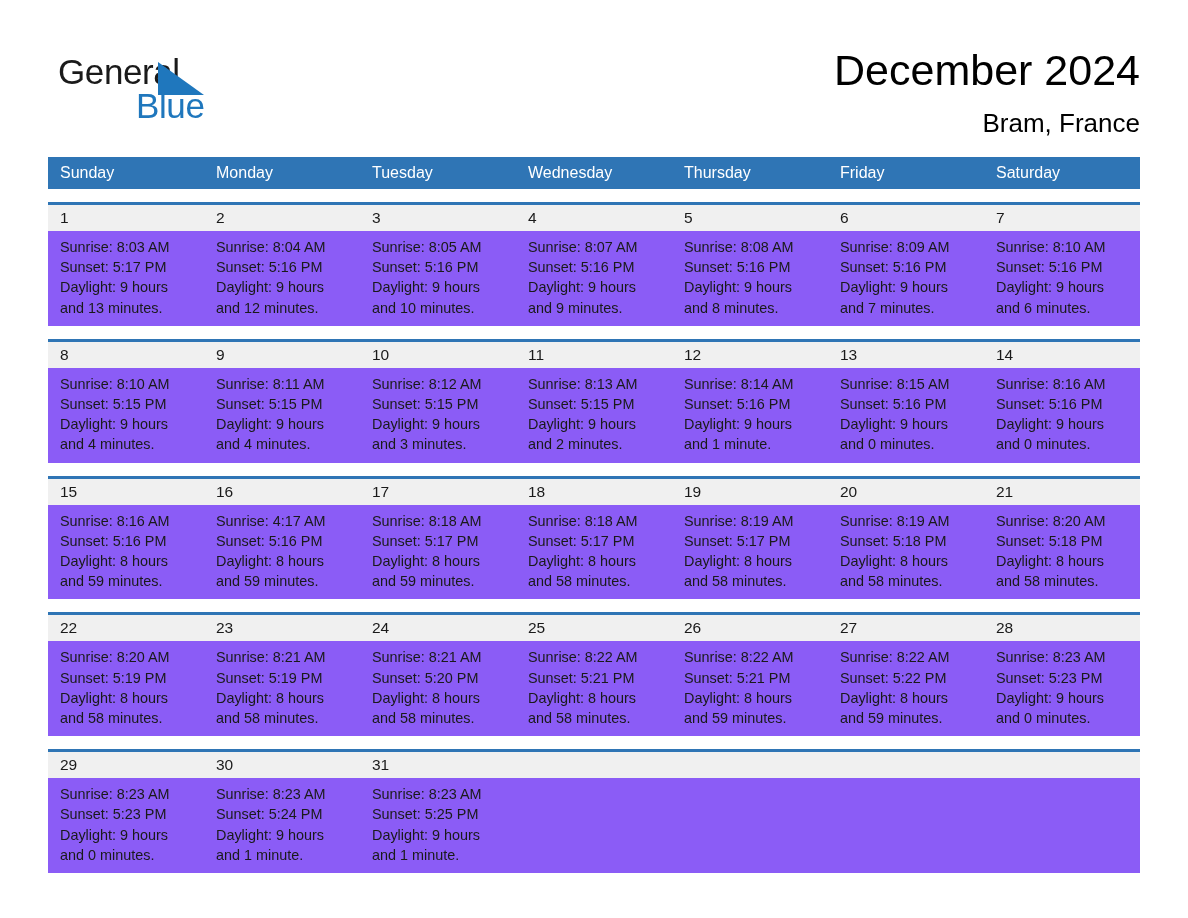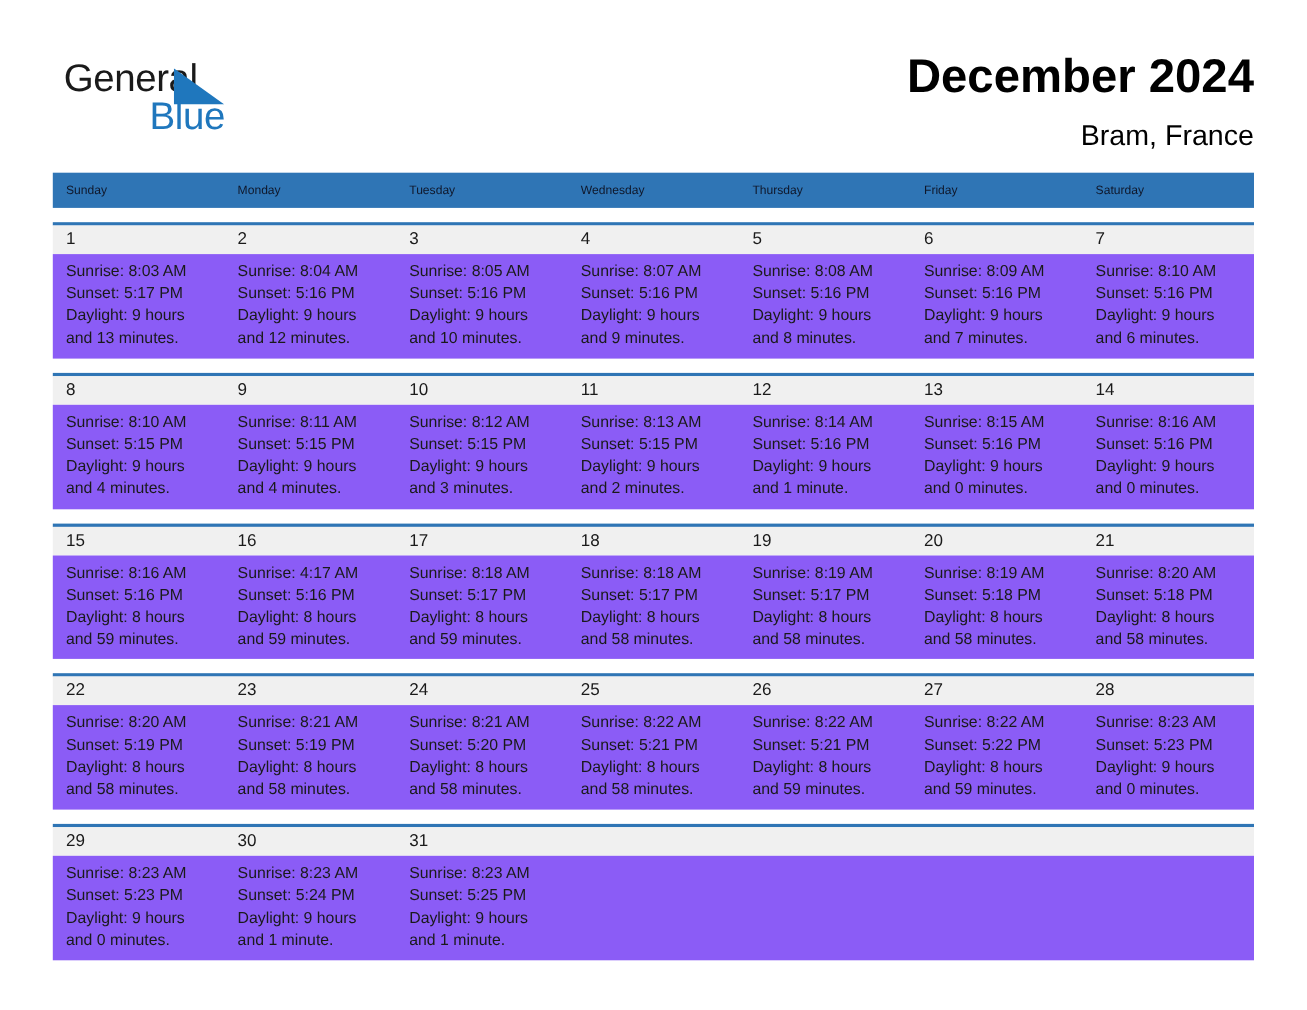--- a/index.html
+++ b/index.html
@@ -67,21 +67,21 @@
     text-align: right;
   }
   .title-block {
     position: absolute;
     right: 0;
     top: 0;
     text-align: right;
   }
   .cal-title {
     font-size: 43px;
-    font-weight: 700;
+    font-weight: 400;
     line-height: 52px;
     color: #000;
     letter-spacing: 0px;
     white-space: nowrap;
     margin-left: 46px;
   }
   .cal-subtitle {
     font-size: 26px;
     font-weight: 400;
     line-height: 34px;
@@ -97,22 +97,22 @@
     top: 157px;
     width: 1092px;
   }
   .weekday-row {
     display: flex;
     background: #2f75b5;
     height: 32px;
   }
   .weekday {
     flex: 1 1 0;
-    color: #0f172a;
-    font-size: 11px;
+    color: #ffffff;
+    font-size: 16px;
     line-height: 32px;
     padding-left: 12px;
     box-sizing: border-box;
     white-space: nowrap;
     overflow: hidden;
   }
 
   .week {
     margin-top: 13px;
     border-top: 3px solid #2f75b5;

